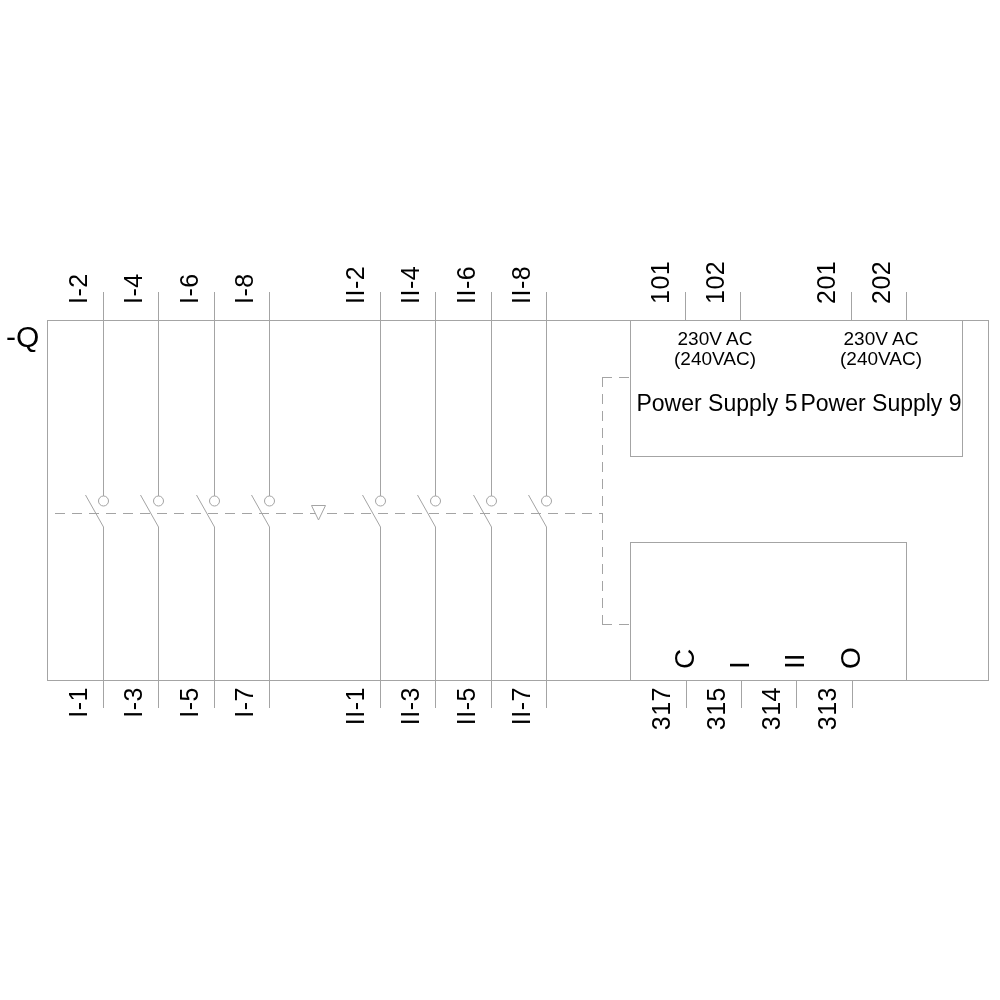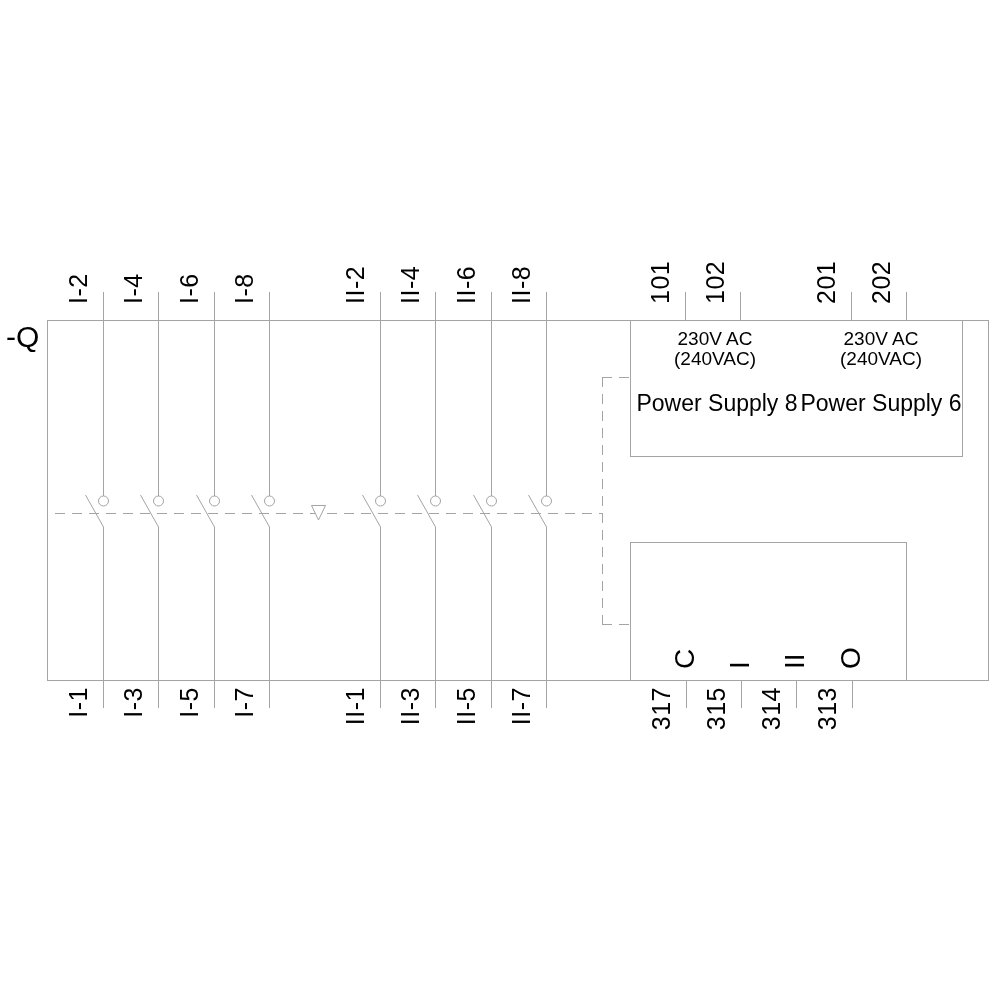--- a/index.html
+++ b/index.html
@@ -25,22 +25,22 @@
 <div id="stage">
 
   <div class="box" style="left:47px;top:320px;width:942px;height:361px;"></div>
   <div class="box" style="left:630px;top:320px;width:333px;height:137px;"></div>
   <div class="box" style="left:630px;top:542px;width:277px;height:139px;"></div>
 
   <span class="qlabel">-Q</span>
 
   <div class="psvolt" style="left:715px;top:329px;"><span>230V AC</span><br><span>(240VAC)</span></div>
   <div class="psvolt" style="left:881px;top:329px;"><span>230V AC</span><br><span>(240VAC)</span></div>
-  <div class="psname" style="left:717px;top:391px;">Power Supply 8</div>
-  <div class="psname" style="left:881px;top:391px;">Power Supply 6</div>
+  <div class="psname" style="left:717px;top:391px;">Power Supply 5</div>
+  <div class="psname" style="left:881px;top:391px;">Power Supply 9</div>
 
   <div class="hdash" style="left:55px;top:513px;width:547px;"></div>
   <div class="vdash" style="left:602px;top:377px;height:248px;"></div>
   <div class="hdash" style="left:602px;top:377px;width:28px;"></div>
   <div class="hdash" style="left:602px;top:624px;width:28px;"></div>
 
   <div id="dyn">
       <div class="vline" style="left: 103px; top: 292px; height: 204px;"></div>
       <span class="vlabel" style="left: 65px; top: 304px;">I-2</span>
       <div class="vline" style="left: 103px; top: 527px; height: 181px;"></div>

